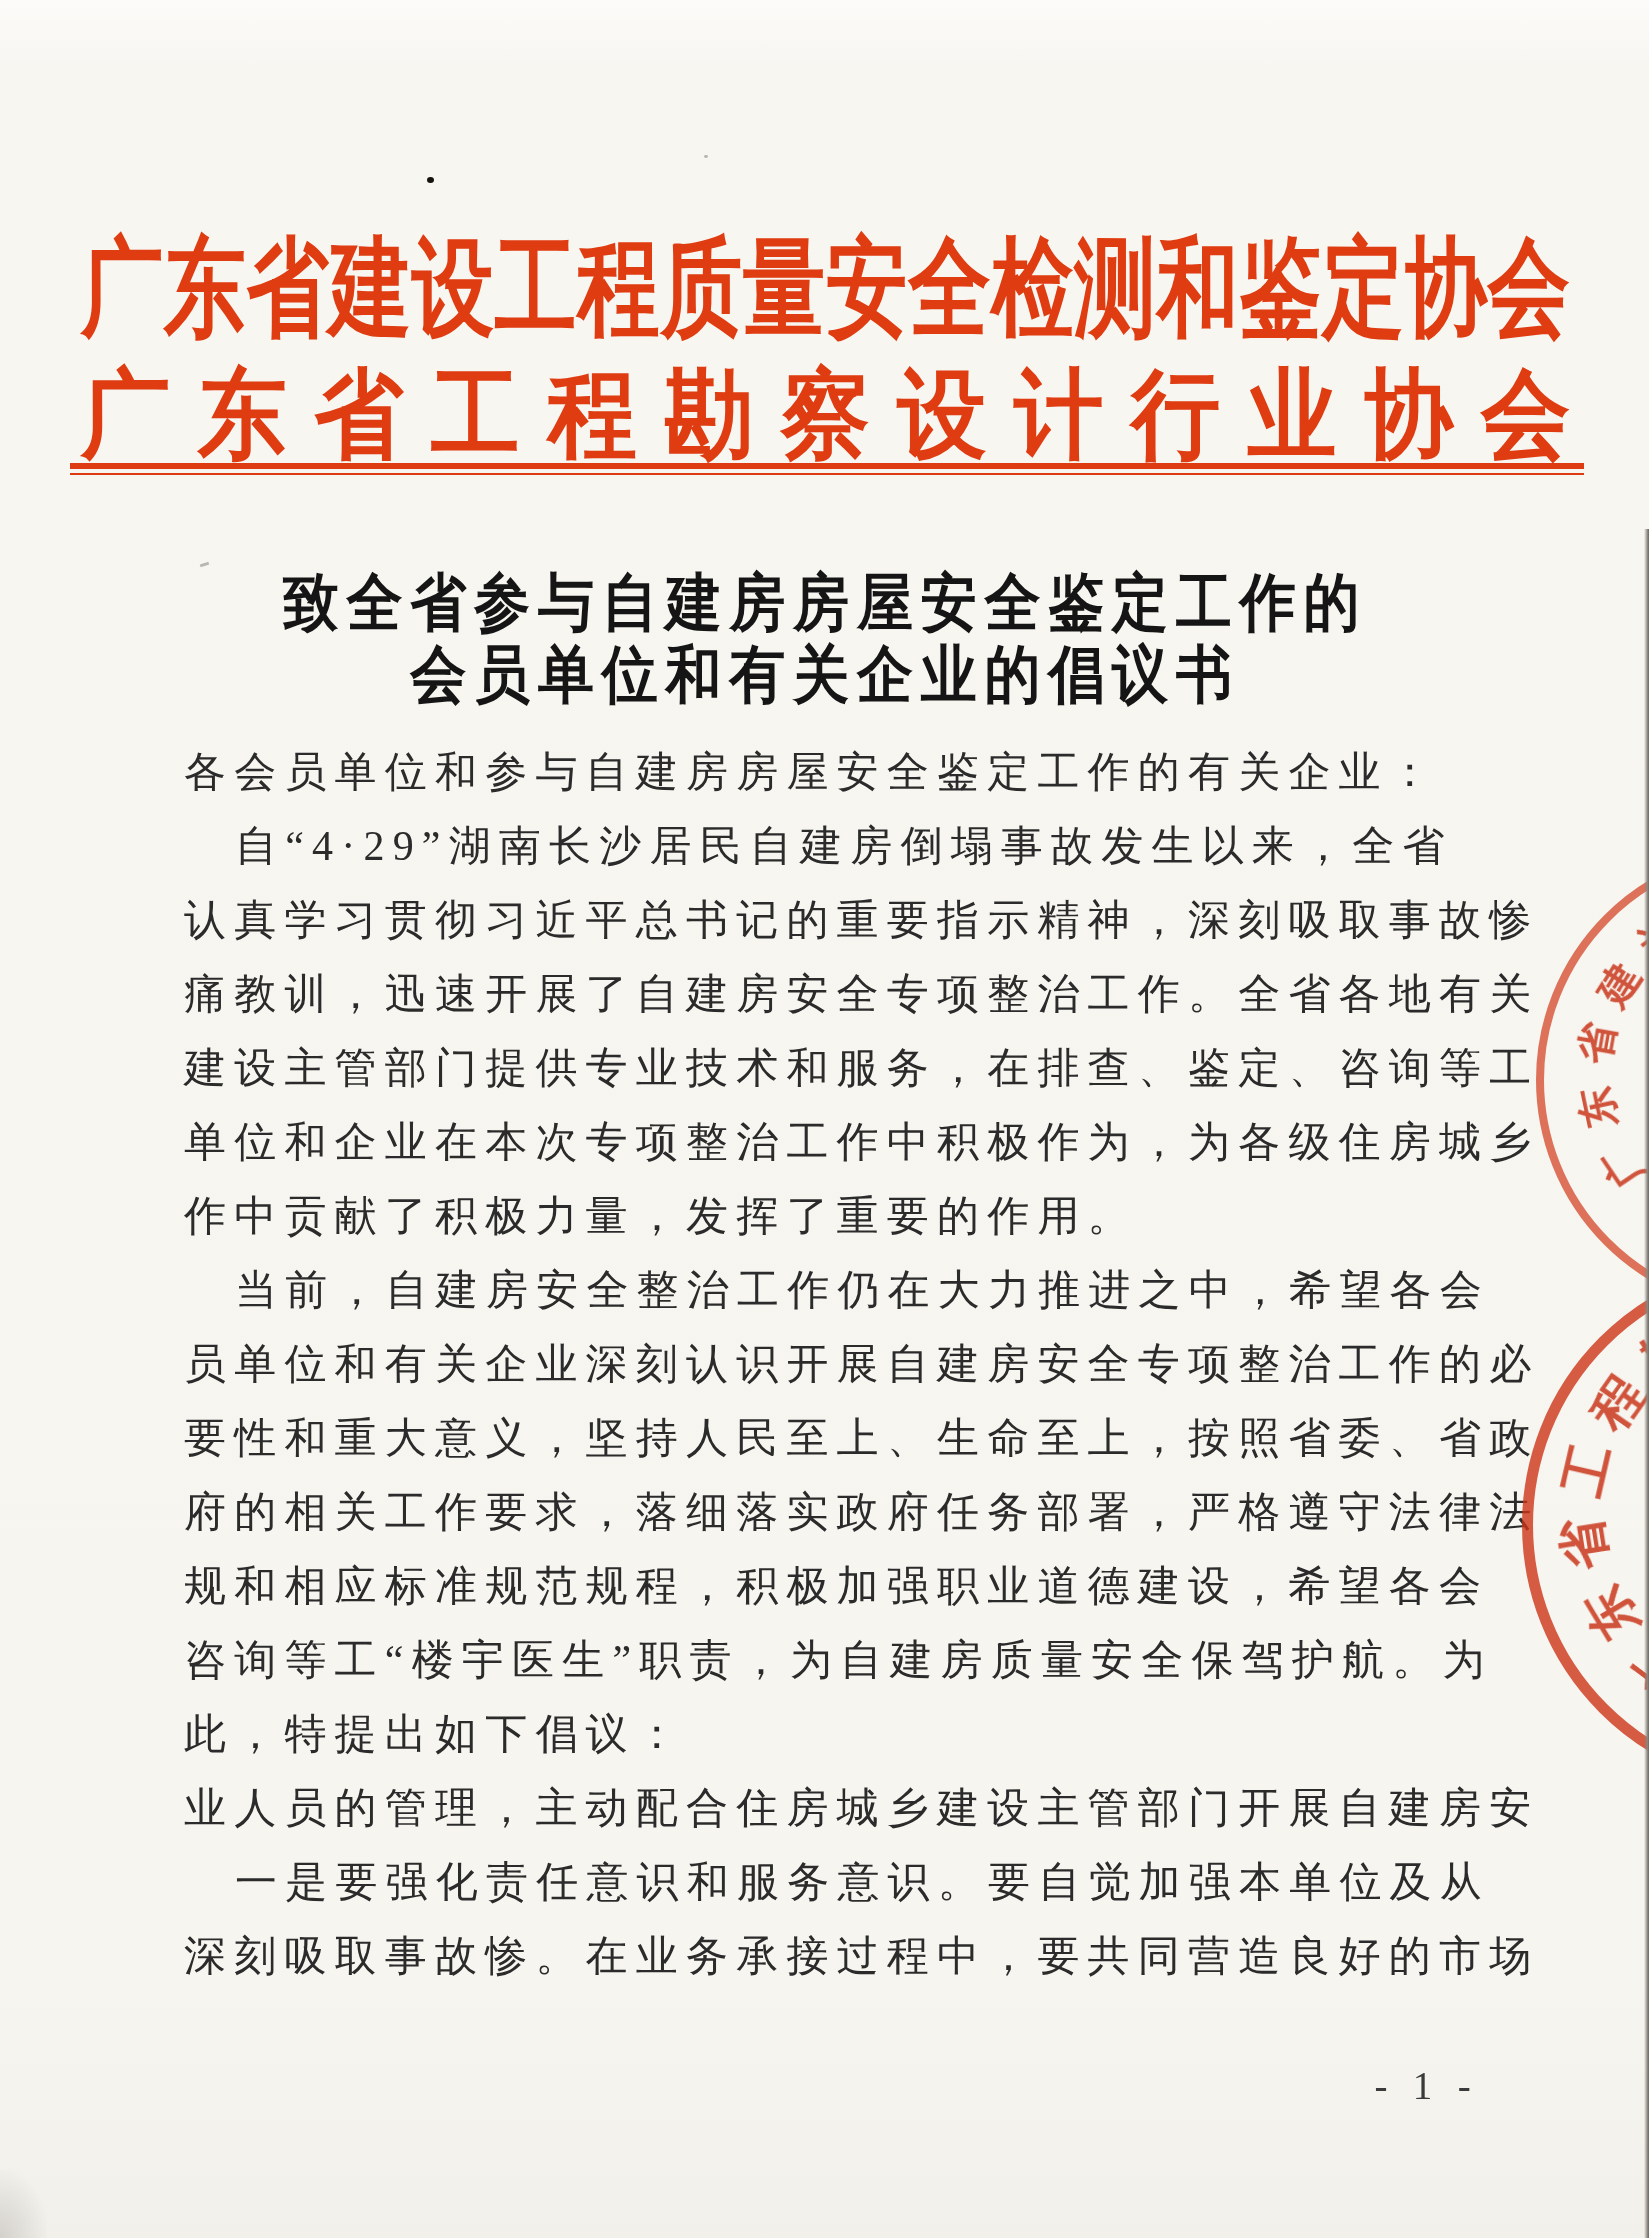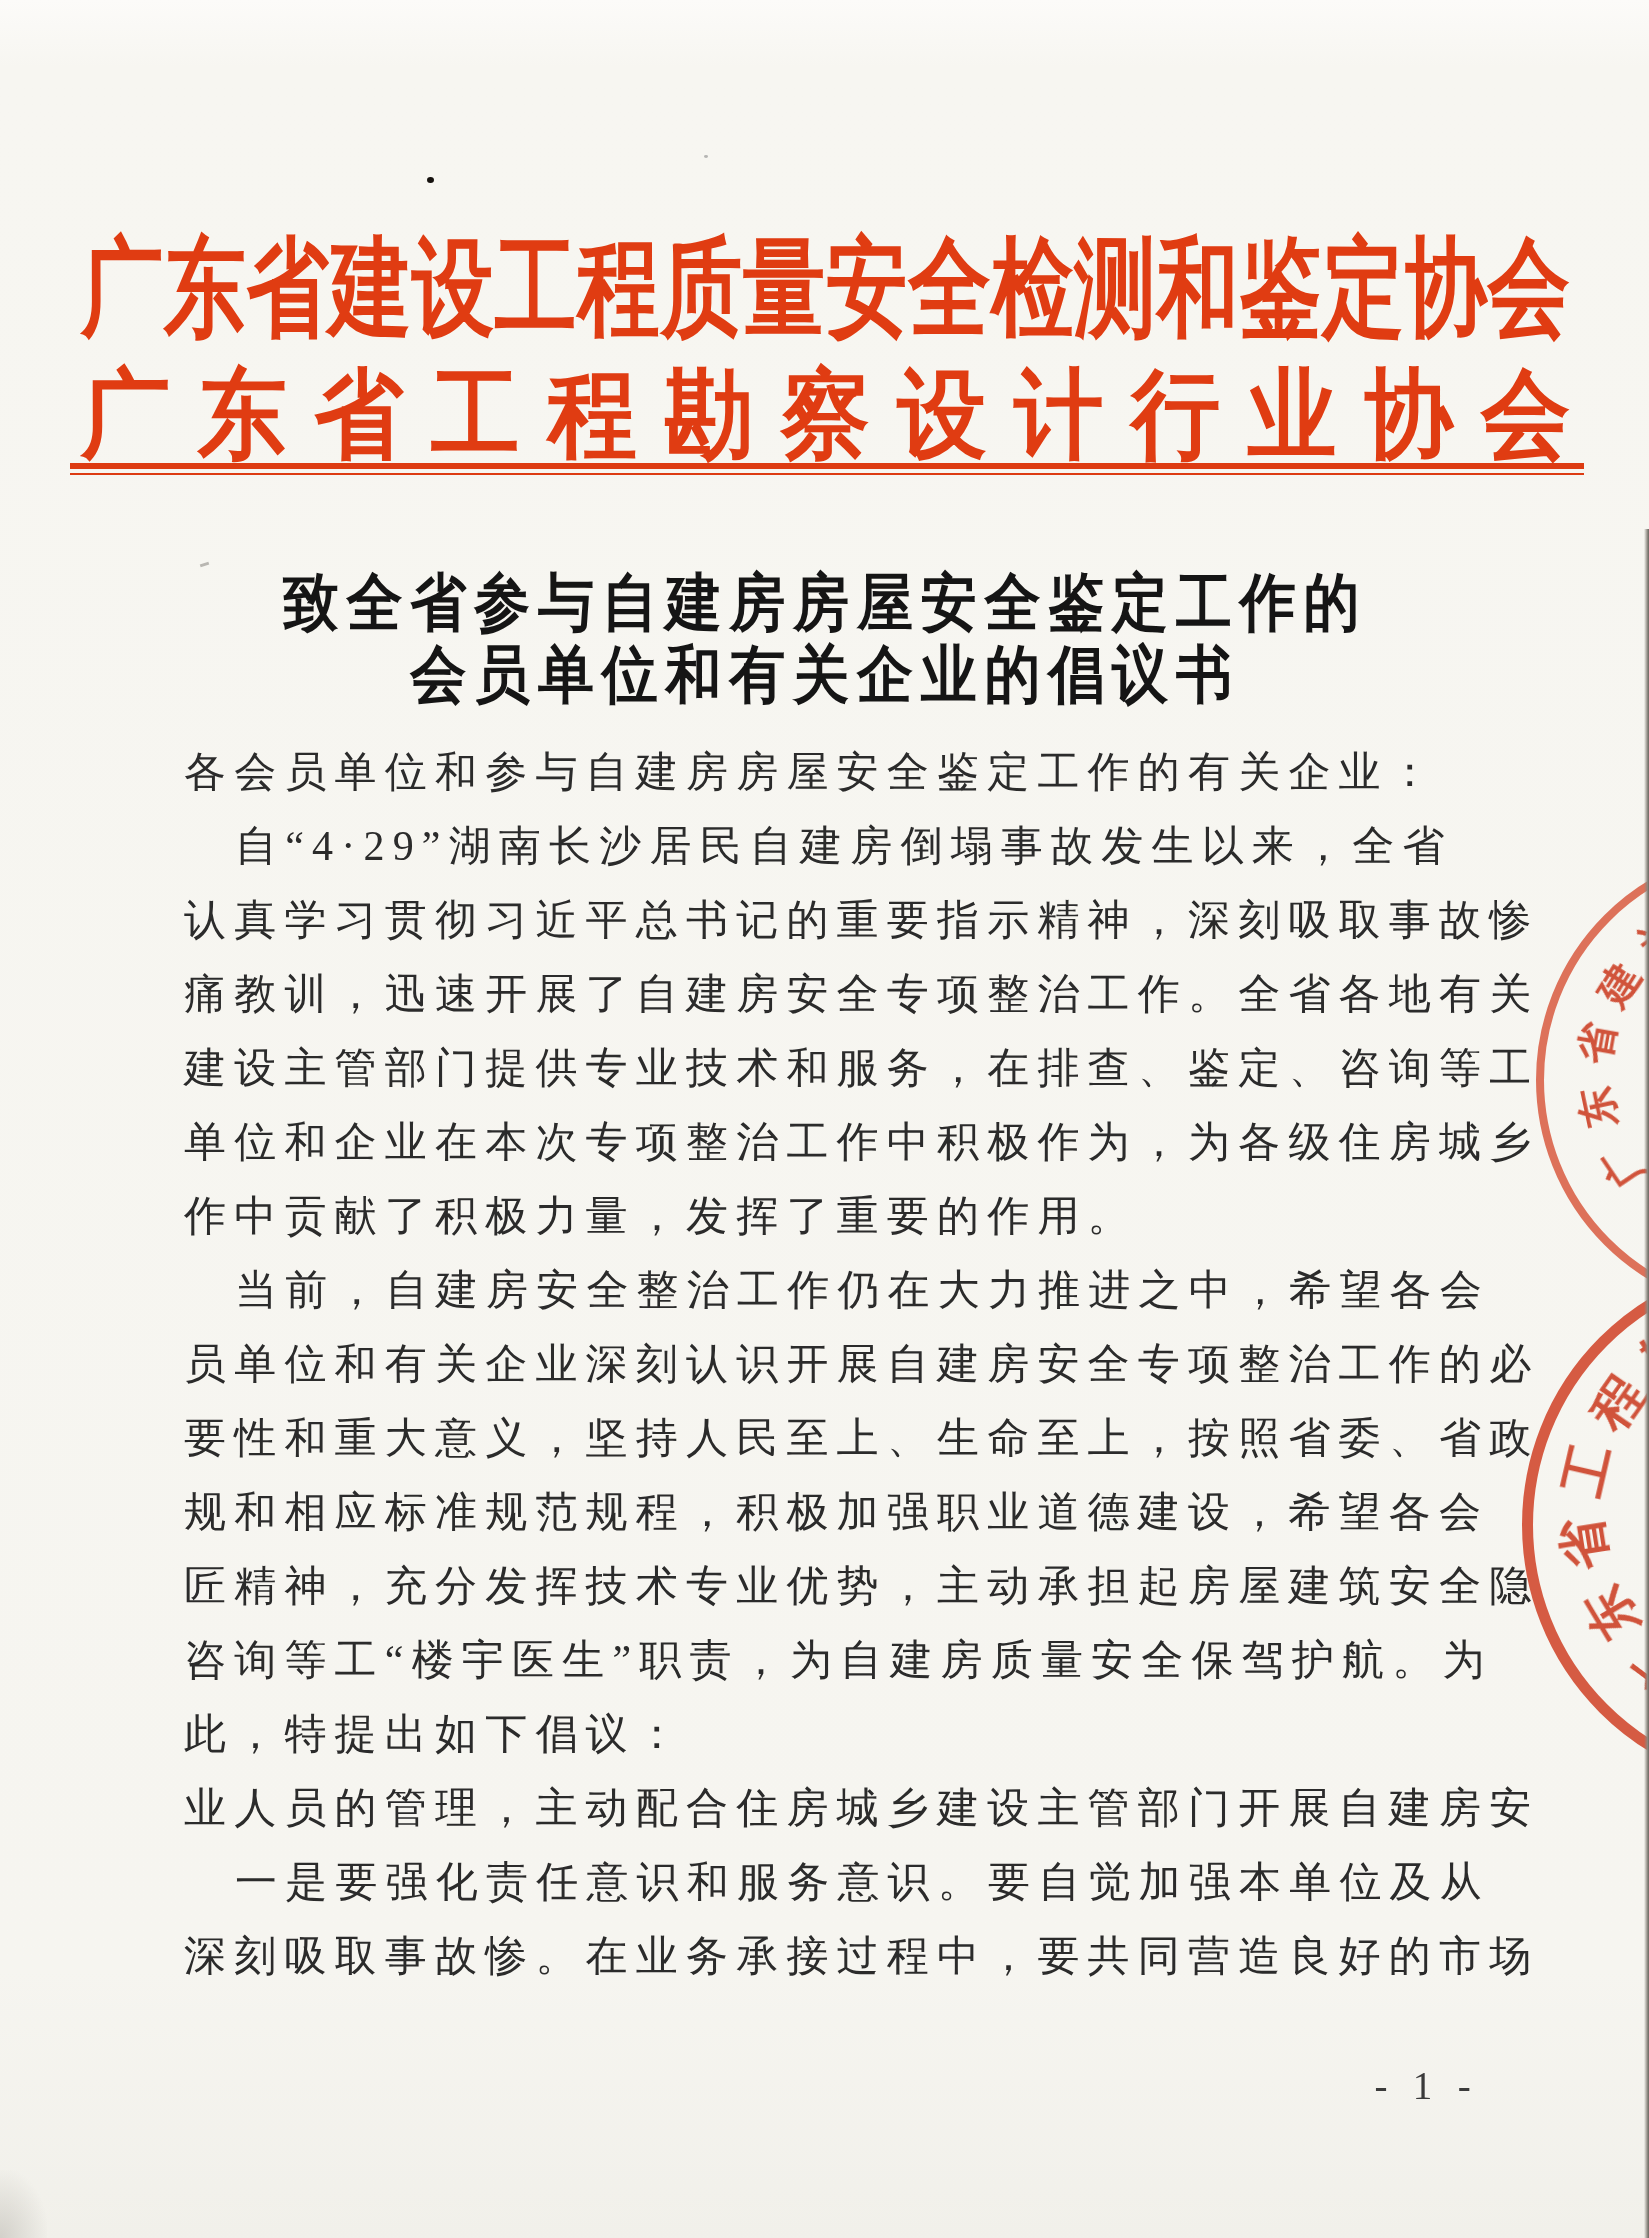--- a/index.html
+++ b/index.html
@@ -112,22 +112,22 @@
     <div class="line">各会员单位和参与自建房房屋安全鉴定工作的有关企业：</div>
     <div class="line indent">自“4·29”湖南长沙居民自建房倒塌事故发生以来，全省</div>
     <div class="line">认真学习贯彻习近平总书记的重要指示精神，深刻吸取事故惨</div>
     <div class="line">痛教训，迅速开展了自建房安全专项整治工作。全省各地有关</div>
     <div class="line">建设主管部门提供专业技术和服务，在排查、鉴定、咨询等工</div>
     <div class="line">单位和企业在本次专项整治工作中积极作为，为各级住房城乡</div>
     <div class="line">作中贡献了积极力量，发挥了重要的作用。</div>
     <div class="line indent">当前，自建房安全整治工作仍在大力推进之中，希望各会</div>
     <div class="line">员单位和有关企业深刻认识开展自建房安全专项整治工作的必</div>
     <div class="line">要性和重大意义，坚持人民至上、生命至上，按照省委、省政</div>
+    <div class="line">府的相关工作要求，落细落实政府任务部署，严格遵守法律法</div>
     <div class="line">规和相应标准规范规程，积极加强职业道德建设，希望各会</div>
-    <div class="line">匠精神，充分发挥技术专业优势，主动承担起房屋建筑安全隐</div>
     <div class="line">咨询等工“楼宇医生”职责，为自建房质量安全保驾护航。为</div>
     <div class="line">此，特提出如下倡议：</div>
     <div class="line">业人员的管理，主动配合住房城乡建设主管部门开展自建房安</div>
     <div class="line indent">一是要强化责任意识和服务意识。要自觉加强本单位及从</div>
     <div class="line">深刻吸取事故惨。在业务承接过程中，要共同营造良好的市场</div>
   </div>
 
   <div class="page-number">- 1 -</div>
 
   <div class="stamp-circle stamp1-circle"></div>

